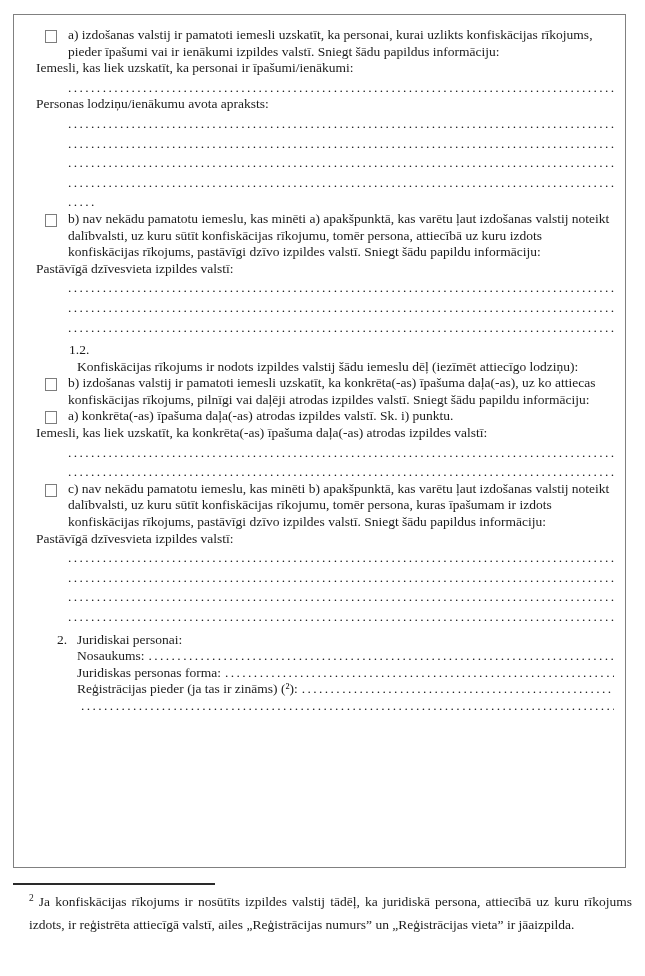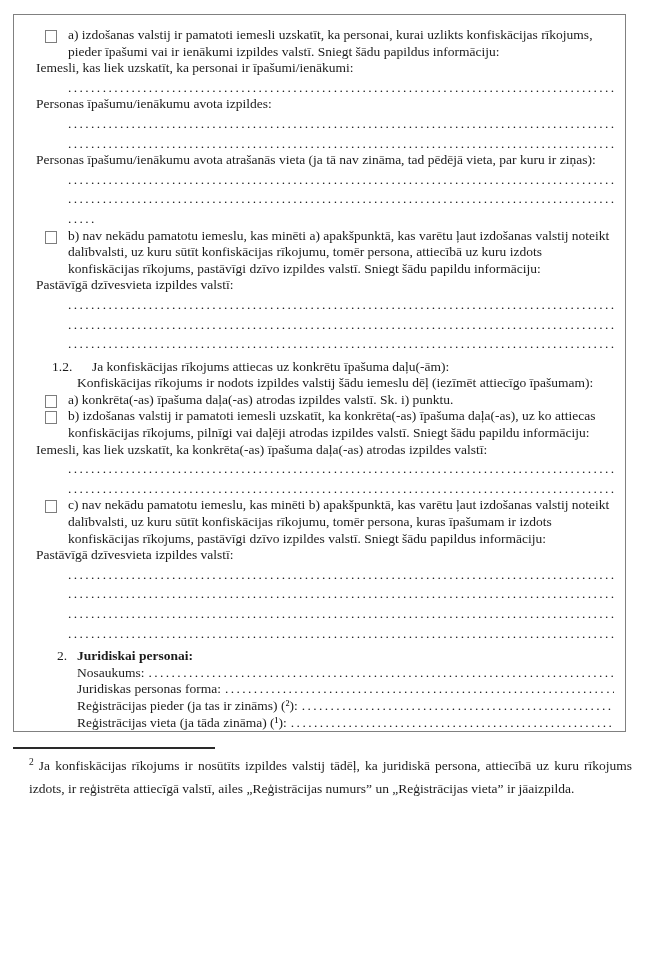--- a/index.html
+++ b/index.html
@@ -8,21 +8,21 @@
     font-family:"Liberation Serif","DejaVu Serif",serif;
     color:#1b1b1b;
     font-size:13.5px;
     line-height:16.6px;
     -webkit-font-smoothing:antialiased;
   }
   .page{position:relative;width:645px;height:976px;background:#fff;overflow:hidden;}
   .form-box{
     box-sizing:border-box;
     margin:14px 19px 0 13px;
-    width:613px;height:718px;
+    width:613px;height:854px;
     border:1px solid #808080;
     padding:12px 11px 8px 0;
     overflow:hidden;
   }
   
   .cb-row{display:flex;margin-top:0;}
   .cb-col{flex:0 0 54px;box-sizing:border-box;padding-left:31px;}
   .cb{
     display:block;width:10px;height:11px;
     border:1px solid #7d7d7d;background:#fff;margin-top:3px;
@@ -32,25 +32,25 @@
   .sub{margin-left:22px;}
   
   .dotline{
     margin-left:54px;margin-top:3px;margin-right:0;
     overflow:hidden;white-space:nowrap;
     letter-spacing:2.4px;
   }
   .dots-short{overflow:visible;}
   
   .num-row{display:flex;margin-top:6px;}
-  .num-12{flex:0 0 40px;margin-left:38px;}
+  .num-12{flex:0 0 40px;margin-left:55px;}
   .num-2{flex:0 0 20px;margin-left:43px;}
   .num-text{flex:1;}
   .sec12-sub{margin-left:63px;}
-  .bold{font-weight:bold;}
+  .bold{font-weight:normal;}
   
   .field-row{display:flex;margin-left:63px;margin-top:0;}
   .field-label{white-space:nowrap;text-align:right;}
   .dots-fill{
     flex:1;overflow:hidden;white-space:nowrap;
     letter-spacing:2.4px;margin-left:4px;
   }
   
   .footnote-sep{
     width:202px;border:0;border-top:2px solid #2a2a2a;
@@ -74,57 +74,55 @@
   <div class="form-box">
 
     <div class="cb-row" style="margin-top:0;">
       <div class="cb-col">
         <span class="cb"></span>
       </div>
       <div class="cb-text">a) izdošanas valstij ir pamatoti iemesli uzskatīt, ka personai, kurai uzlikts konfiskācijas rīkojums, pieder īpašumi vai ir ienākumi izpildes valstī. Sniegt šādu papildus informāciju:</div>
     </div>
     <div class="sub">Iemesli, kas liek uzskatīt, ka personai ir īpašumi/ienākumi:</div>
     <div class="dotline">..........................................................................................................................................................................</div>
-    <div class="sub">Personas īpašumu/ienākumu avota izpildes:</div>
+    <div class="sub">Personas lodziņu/ienākumu avota apraksts:</div>
     <div class="dotline">..........................................................................................................................................................................</div>
     <div class="dotline">..........................................................................................................................................................................</div>
-    <div class="sub">Personas īpašumu/ienākumu avota atrašanās vieta (ja tā nav zināma, tad pēdējā vieta, par kuru ir ziņas):</div>
     <div class="dotline">..........................................................................................................................................................................</div>
     <div class="dotline">..........................................................................................................................................................................</div>
     <div class="dotline dots-short">.....</div>
 
     <div class="cb-row">
       <div class="cb-col">
         <span class="cb"></span>
       </div>
       <div class="cb-text">b) nav nekādu pamatotu iemeslu, kas minēti a) apakšpunktā, kas varētu ļaut izdošanas valstij noteikt dalībvalsti, uz kuru sūtīt konfiskācijas rīkojumu, tomēr persona, attiecībā uz kuru izdots konfiskācijas rīkojums, pastāvīgi dzīvo izpildes valstī. Sniegt šādu papildu informāciju:</div>
     </div>
     <div class="sub">Pastāvīgā dzīvesvieta izpildes valstī:</div>
     <div class="dotline">..........................................................................................................................................................................</div>
     <div class="dotline">..........................................................................................................................................................................</div>
     <div class="dotline">..........................................................................................................................................................................</div>
 
     <div class="num-row">
       <div class="num-12">1.2.</div>
-      <div class="num-text">Ja konfiskācijas rīkojums attiecas uz konkrētu īpašuma daļu(-ām):</div>
     </div>
-    <div class="sec12-sub">Konfiskācijas rīkojums ir nodots izpildes valstij šādu iemeslu dēļ (iezīmēt attiecīgo īpašumam):</div>
+    <div class="sec12-sub">Konfiskācijas rīkojums ir nodots izpildes valstij šādu iemeslu dēļ (iezīmēt attiecīgo lodziņu):</div>
+
+    <div class="cb-row">
+      <div class="cb-col">
+        <span class="cb"></span>
+      </div>
+      <div class="cb-text">b) izdošanas valstij ir pamatoti iemesli uzskatīt, ka konkrēta(-as) īpašuma daļa(-as), uz ko attiecas konfiskācijas rīkojums, pilnīgi vai daļēji atrodas izpildes valstī. Sniegt šādu papildu informāciju:</div>
+    </div>
 
     <div class="cb-row">
       <div class="cb-col">
         <span class="cb"></span>
       </div>
       <div class="cb-text">a) konkrēta(-as) īpašuma daļa(-as) atrodas izpildes valstī. Sk. i) punktu.</div>
-    </div>
-
-    <div class="cb-row">
-      <div class="cb-col">
-        <span class="cb"></span>
-      </div>
-      <div class="cb-text">b) izdošanas valstij ir pamatoti iemesli uzskatīt, ka konkrēta(-as) īpašuma daļa(-as), uz ko attiecas konfiskācijas rīkojums, pilnīgi vai daļēji atrodas izpildes valstī. Sniegt šādu papildu informāciju:</div>
     </div>
     <div class="sub">Iemesli, kas liek uzskatīt, ka konkrēta(-as) īpašuma daļa(-as) atrodas izpildes valstī:</div>
     <div class="dotline">..........................................................................................................................................................................</div>
     <div class="dotline">..........................................................................................................................................................................</div>
 
     <div class="cb-row">
       <div class="cb-col">
         <span class="cb"></span>
       </div>
       <div class="cb-text">c) nav nekādu pamatotu iemeslu, kas minēti b) apakšpunktā, kas varētu ļaut izdošanas valstij noteikt dalībvalsti, uz kuru sūtīt konfiskācijas rīkojumu, tomēr persona, kuras īpašumam ir izdots konfiskācijas rīkojums, pastāvīgi dzīvo izpildes valstī. Sniegt šādu papildus informāciju:</div>
@@ -145,21 +143,20 @@
     </div>
     <div class="field-row">
       <span class="field-label">Juridiskas personas forma:</span>
       <span class="dots-fill">..........................................................................................................................................................................</span>
     </div>
     <div class="field-row">
       <span class="field-label">Reģistrācijas pieder (ja tas ir zināms) (²):</span>
       <span class="dots-fill">..........................................................................................................................................................................</span>
     </div>
     <div class="field-row">
-      <span class="field-label">Reģistrācijas vieta (ja tāda zināma) (¹):</span>
       <span class="dots-fill">..........................................................................................................................................................................</span>
     </div>
 
   </div>
 
   <hr class="footnote-sep">
   <div class="footnote">
     <span class="sup">2</span>
     <span>Ja konfiskācijas rīkojums ir nosūtīts izpildes valstij tādēļ, ka juridiskā persona, attiecībā uz kuru rīkojums izdots, ir reģistrēta attiecīgā valstī, ailes „Reģistrācijas numurs” un „Reģistrācijas vieta” ir jāaizpilda.</span>
   </div>

